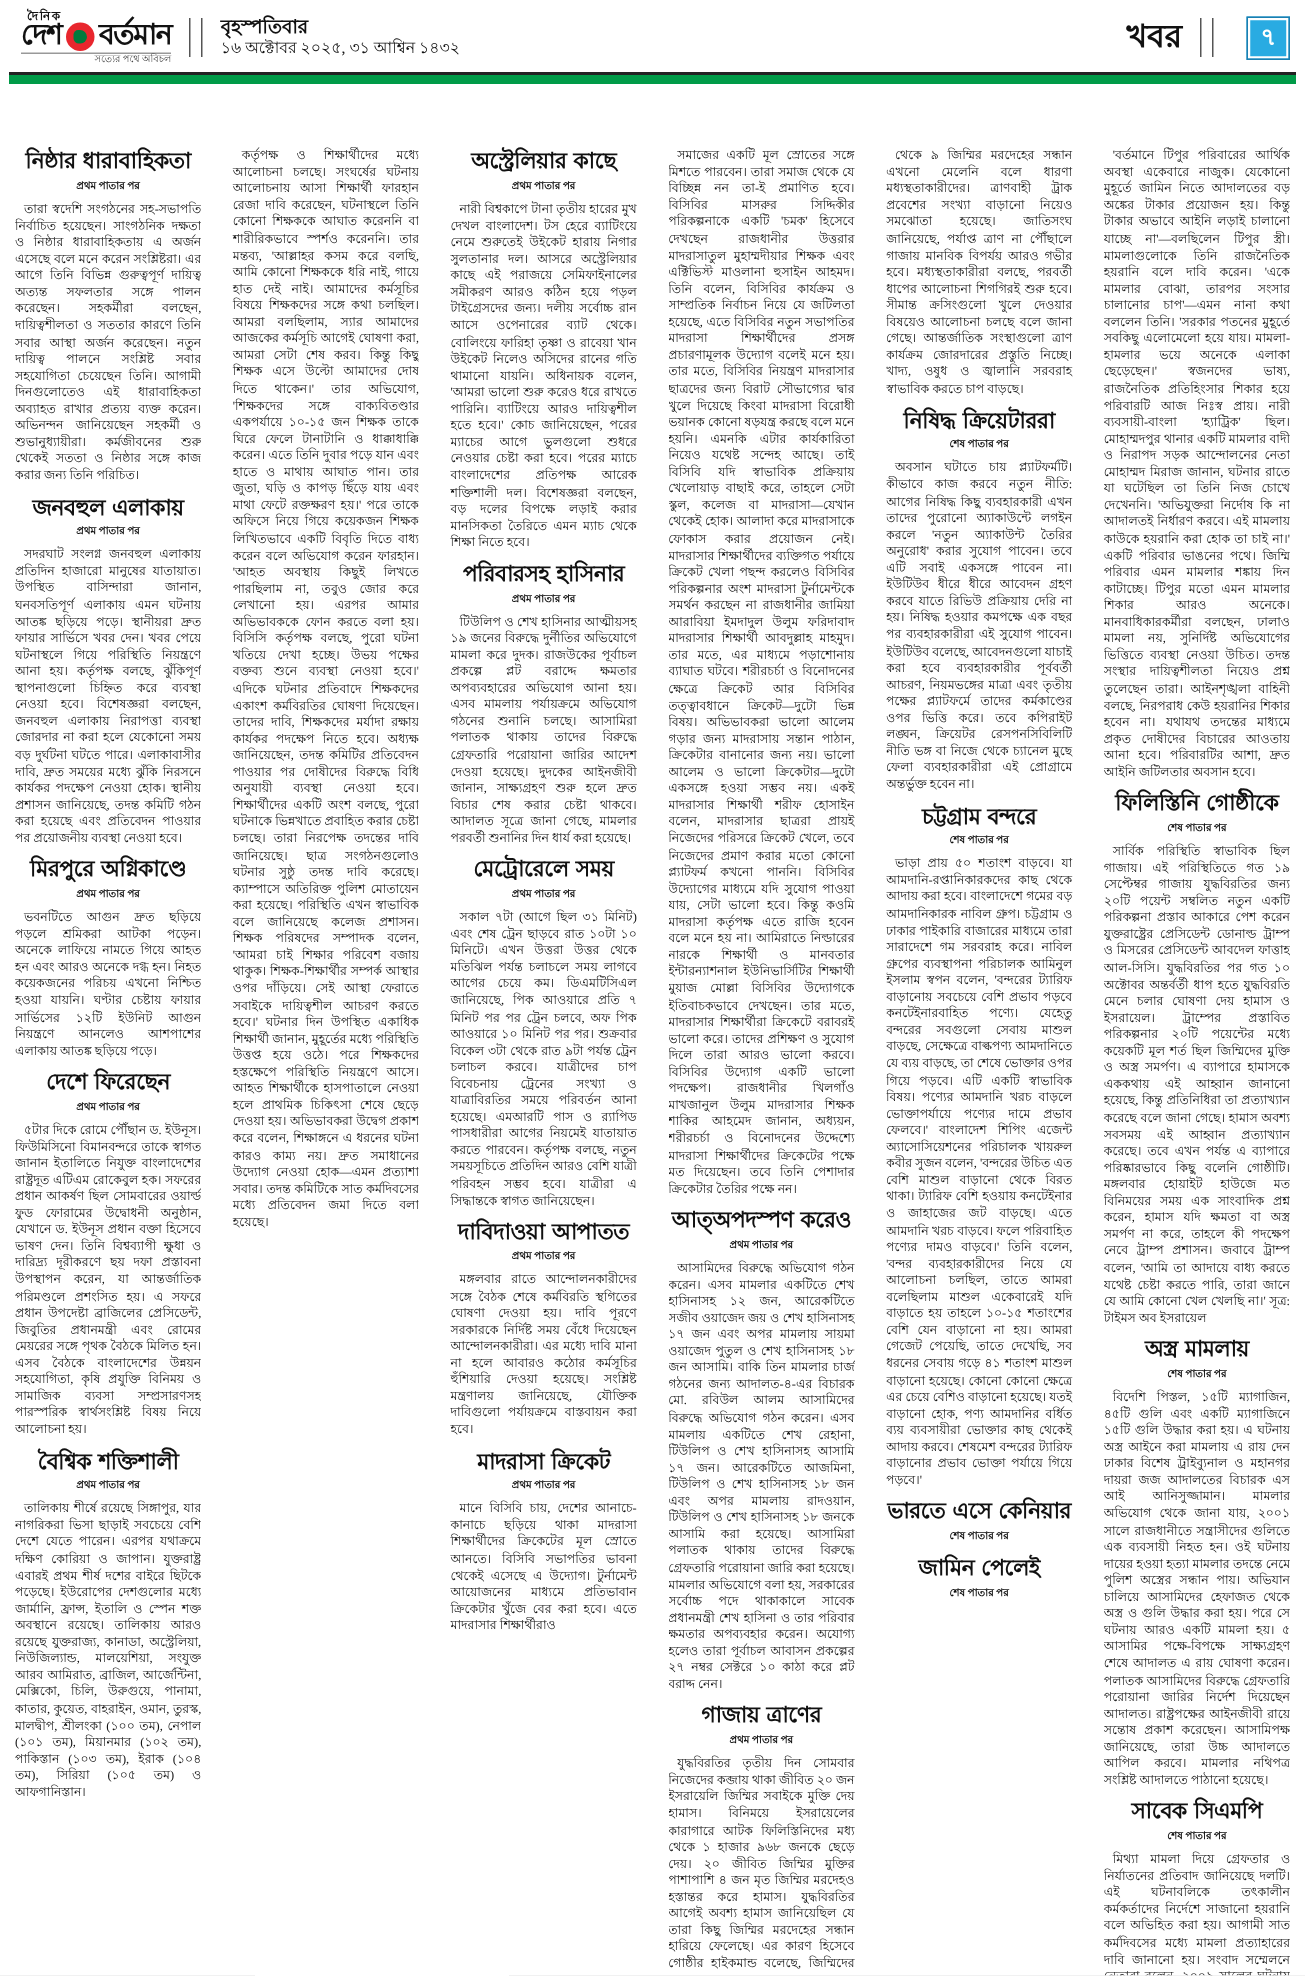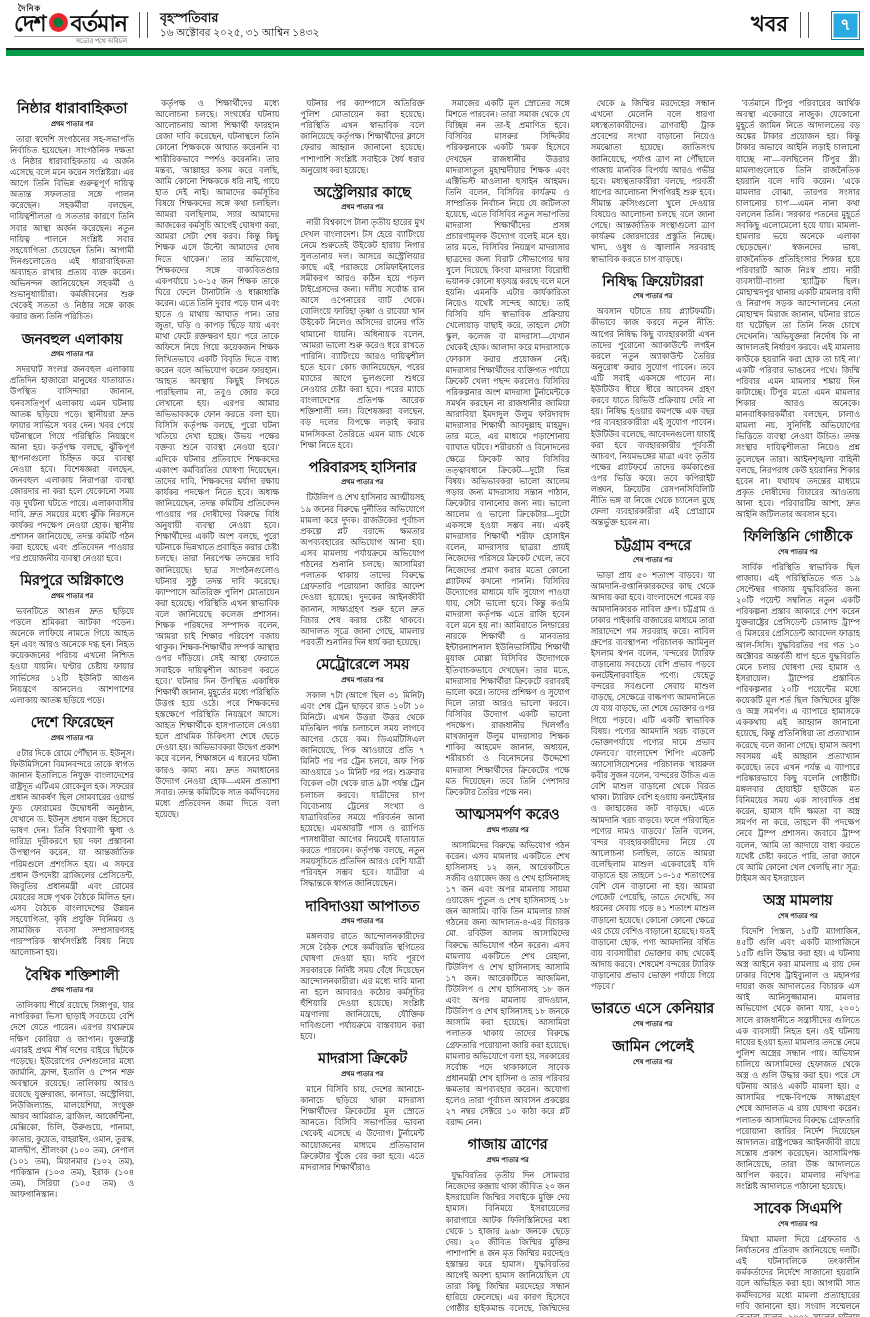--- a/index.html
+++ b/index.html
@@ -3,22 +3,22 @@
 <meta charset="utf-8">
 <style>
   html,body{margin:0;padding:0;background:#e8e8e8;}
   .page{position:relative;width:870px;height:1317px;margin:0 auto;background:#ffffff;
         font-family:"Liberation Serif","DejaVu Serif",serif;color:#111;overflow:hidden;
         box-sizing:border-box;}
   
   .header{display:flex;align-items:center;height:48px;padding:2px 10px 0 14px;box-sizing:border-box;}
   .masthead{display:flex;flex-direction:column;line-height:1;}
   .mast-daily{font-size:8px;font-weight:bold;letter-spacing:1px;margin-left:4px;}
-  .mast-title{display:flex;font-family:Liberation Serif, serif;
-              font-weight:bold;font-size:22px;letter-spacing:-1px;}
+  .mast-title{display:flex;font-family:Liberation Mono, monospace;
+              font-weight:bold;font-size:19px;letter-spacing:-1px;}
   .mast-flag{width:19px;height:19px;border-radius:50%;background:#e8262d;display:inline-flex;
              align-items:center;justify-content:center;margin:0 3px;}
   .mast-flag i{display:block;width:9px;height:9px;background:#007a3d;border-radius:40% 60% 55% 45%;}
   .mast-rule{border-top:1px solid #999;margin-top:1px;display:flex;justify-content:flex-end;}
   .mast-tagline{font-size:6.5px;color:#444;padding-top:1px;}
   .hsep{width:7px;height:26px;border-left:1.5px solid #555;border-right:1.5px solid #555;margin:0 12px;}
   .dateblock{line-height:1.25;}
   .date1{font-size:12.5px;font-weight:bold;}
   .date2{font-size:10.5px;}
   .spacer{flex:1;}
@@ -100,23 +100,20 @@
           <p class="body">তালিকায় শীর্ষে রয়েছে সিঙ্গাপুর, যার নাগরিকরা ভিসা ছাড়াই সবচেয়ে বেশি দেশে যেতে পারেন। এরপর যথাক্রমে দক্ষিণ কোরিয়া ও জাপান। যুক্তরাষ্ট্র এবারই প্রথম শীর্ষ দশের বাইরে ছিটকে পড়েছে। ইউরোপের দেশগুলোর মধ্যে জার্মানি, ফ্রান্স, ইতালি ও স্পেন শক্ত অবস্থানে রয়েছে। তালিকায় আরও রয়েছে যুক্তরাজ্য, কানাডা, অস্ট্রেলিয়া, নিউজিল্যান্ড, মালয়েশিয়া, সংযুক্ত আরব আমিরাত, ব্রাজিল, আর্জেন্টিনা, মেক্সিকো, চিলি, উরুগুয়ে, পানামা, কাতার, কুয়েত, বাহরাইন, ওমান, তুরস্ক, মালদ্বীপ, শ্রীলংকা (১০০ তম), নেপাল (১০১ তম), মিয়ানমার (১০২ তম), পাকিস্তান (১০৩ তম), ইরাক (১০৪ তম), সিরিয়া (১০৫ তম) ও আফগানিস্তান।</p>
         </article>
       </div>
       <div class="col">
         <article class="article">
           <p class="body">কর্তৃপক্ষ ও শিক্ষার্থীদের মধ্যে আলোচনা চলছে। সংঘর্ষের ঘটনায় আলোচনায় আসা শিক্ষার্থী ফারহান রেজা দাবি করেছেন, ঘটনাস্থলে তিনি কোনো শিক্ষককে আঘাত করেননি বা শারীরিকভাবে স্পর্শও করেননি। তার মন্তব্য, 'আল্লাহর কসম করে বলছি, আমি কোনো শিক্ষককে ধরি নাই, গায়ে হাত দেই নাই। আমাদের কর্মসূচির বিষয়ে শিক্ষকদের সঙ্গে কথা চলছিল। আমরা বলছিলাম, স্যার আমাদের আজকের কর্মসূচি আগেই ঘোষণা করা, আমরা সেটা শেষ করব। কিন্তু কিছু শিক্ষক এসে উল্টো আমাদের দোষ দিতে থাকেন।' তার অভিযোগ, 'শিক্ষকদের সঙ্গে বাক্যবিতণ্ডার একপর্যায়ে ১০-১৫ জন শিক্ষক তাকে ঘিরে ফেলে টানাটানি ও ধাক্কাধাক্কি করেন। এতে তিনি দুবার পড়ে যান এবং হাতে ও মাথায় আঘাত পান। তার জুতা, ঘড়ি ও কাপড় ছিঁড়ে যায় এবং মাথা ফেটে রক্তক্ষরণ হয়।' পরে তাকে অফিসে নিয়ে গিয়ে কয়েকজন শিক্ষক লিখিতভাবে একটি বিবৃতি দিতে বাধ্য করেন বলে অভিযোগ করেন ফারহান। 'আহত অবস্থায় কিছুই লিখতে পারছিলাম না, তবুও জোর করে লেখানো হয়। এরপর আমার অভিভাবককে ফোন করতে বলা হয়। বিসিসি কর্তৃপক্ষ বলছে, পুরো ঘটনা খতিয়ে দেখা হচ্ছে। উভয় পক্ষের বক্তব্য শুনে ব্যবস্থা নেওয়া হবে।' এদিকে ঘটনার প্রতিবাদে শিক্ষকদের একাংশ কর্মবিরতির ঘোষণা দিয়েছেন। তাদের দাবি, শিক্ষকদের মর্যাদা রক্ষায় কার্যকর পদক্ষেপ নিতে হবে। অধ্যক্ষ জানিয়েছেন, তদন্ত কমিটির প্রতিবেদন পাওয়ার পর দোষীদের বিরুদ্ধে বিধি অনুযায়ী ব্যবস্থা নেওয়া হবে। শিক্ষার্থীদের একটি অংশ বলছে, পুরো ঘটনাকে ভিন্নখাতে প্রবাহিত করার চেষ্টা চলছে। তারা নিরপেক্ষ তদন্তের দাবি জানিয়েছে। ছাত্র সংগঠনগুলোও ঘটনার সুষ্ঠু তদন্ত দাবি করেছে। ক্যাম্পাসে অতিরিক্ত পুলিশ মোতায়েন করা হয়েছে। পরিস্থিতি এখন স্বাভাবিক বলে জানিয়েছে কলেজ প্রশাসন। শিক্ষক পরিষদের সম্পাদক বলেন, 'আমরা চাই শিক্ষার পরিবেশ বজায় থাকুক। শিক্ষক-শিক্ষার্থীর সম্পর্ক আস্থার ওপর দাঁড়িয়ে। সেই আস্থা ফেরাতে সবাইকে দায়িত্বশীল আচরণ করতে হবে।' ঘটনার দিন উপস্থিত একাধিক শিক্ষার্থী জানান, মুহূর্তের মধ্যে পরিস্থিতি উত্তপ্ত হয়ে ওঠে। পরে শিক্ষকদের হস্তক্ষেপে পরিস্থিতি নিয়ন্ত্রণে আসে। আহত শিক্ষার্থীকে হাসপাতালে নেওয়া হলে প্রাথমিক চিকিৎসা শেষে ছেড়ে দেওয়া হয়। অভিভাবকরা উদ্বেগ প্রকাশ করে বলেন, শিক্ষাঙ্গনে এ ধরনের ঘটনা কারও কাম্য নয়। দ্রুত সমাধানের উদ্যোগ নেওয়া হোক—এমন প্রত্যাশা সবার। তদন্ত কমিটিকে সাত কর্মদিবসের মধ্যে প্রতিবেদন জমা দিতে বলা হয়েছে।</p>
         </article>
       </div>
       <div class="col">
         <article class="article">
-          <p class="body">ঘটনার পর ক্যাম্পাসে অতিরিক্ত পুলিশ মোতায়েন করা হয়েছে। পরিস্থিতি এখন স্বাভাবিক বলে জানিয়েছে কর্তৃপক্ষ। শিক্ষার্থীদের ক্লাসে ফেরার আহ্বান জানানো হয়েছে। পাশাপাশি সংশ্লিষ্ট সবাইকে ধৈর্য ধরার অনুরোধ করা হয়েছে।</p>
-        </article>
-        <article class="article">
           <h2 class="headline">অস্ট্রেলিয়ার কাছে</h2>
           <div class="continued">প্রথম পাতার পর</div>
           <p class="body">নারী বিশ্বকাপে টানা তৃতীয় হারের মুখ দেখল বাংলাদেশ। টস হেরে ব্যাটিংয়ে নেমে শুরুতেই উইকেট হারায় নিগার সুলতানার দল। আসরে অস্ট্রেলিয়ার কাছে এই পরাজয়ে সেমিফাইনালের সমীকরণ আরও কঠিন হয়ে পড়ল টাইগ্রেসদের জন্য। দলীয় সর্বোচ্চ রান আসে ওপেনারের ব্যাট থেকে। বোলিংয়ে ফারিহা তৃষ্ণা ও রাবেয়া খান উইকেট নিলেও অসিদের রানের গতি থামানো যায়নি। অধিনায়ক বলেন, 'আমরা ভালো শুরু করেও ধরে রাখতে পারিনি। ব্যাটিংয়ে আরও দায়িত্বশীল হতে হবে।' কোচ জানিয়েছেন, পরের ম্যাচের আগে ভুলগুলো শুধরে নেওয়ার চেষ্টা করা হবে। পরের ম্যাচে বাংলাদেশের প্রতিপক্ষ আরেক শক্তিশালী দল। বিশেষজ্ঞরা বলছেন, বড় দলের বিপক্ষে লড়াই করার মানসিকতা তৈরিতে এমন ম্যাচ থেকে শিক্ষা নিতে হবে।</p>
         </article>
         <article class="article">
           <h2 class="headline">পরিবারসহ হাসিনার</h2>
           <div class="continued">প্রথম পাতার পর</div>
           <p class="body">টিউলিপ ও শেখ হাসিনার আত্মীয়সহ ১৯ জনের বিরুদ্ধে দুর্নীতির অভিযোগে মামলা করে দুদক। রাজউকের পূর্বাচল প্রকল্পে প্লট বরাদ্দে ক্ষমতার অপব্যবহারের অভিযোগ আনা হয়। এসব মামলায় পর্যায়ক্রমে অভিযোগ গঠনের শুনানি চলছে। আসামিরা পলাতক থাকায় তাদের বিরুদ্ধে গ্রেফতারি পরোয়ানা জারির আদেশ দেওয়া হয়েছে। দুদকের আইনজীবী জানান, সাক্ষ্যগ্রহণ শুরু হলে দ্রুত বিচার শেষ করার চেষ্টা থাকবে। আদালত সূত্রে জানা গেছে, মামলার পরবর্তী শুনানির দিন ধার্য করা হয়েছে।</p>
         </article>
         <article class="article">
@@ -133,21 +130,21 @@
           <h2 class="headline">মাদরাসা ক্রিকেট</h2>
           <div class="continued">প্রথম পাতার পর</div>
           <p class="body">মানে বিসিবি চায়, দেশের আনাচে-কানাচে ছড়িয়ে থাকা মাদরাসা শিক্ষার্থীদের ক্রিকেটের মূল স্রোতে আনতে। বিসিবি সভাপতির ভাবনা থেকেই এসেছে এ উদ্যোগ। টুর্নামেন্ট আয়োজনের মাধ্যমে প্রতিভাবান ক্রিকেটার খুঁজে বের করা হবে। এতে মাদরাসার শিক্ষার্থীরাও</p>
         </article>
       </div>
       <div class="col">
         <article class="article">
           <p class="body">সমাজের একটি মূল স্রোতের সঙ্গে মিশতে পারবেন। তারা সমাজ থেকে যে বিচ্ছিন্ন নন তা-ই প্রমাণিত হবে। বিসিবির মাসরুর সিদ্দিকীর পরিকল্পনাকে একটি 'চমক' হিসেবে দেখছেন রাজধানীর উত্তরার মাদরাসাতুল মুহাম্মদীয়ার শিক্ষক এবং এক্টিভিস্ট মাওলানা হুসাইন আহমদ। তিনি বলেন, বিসিবির কার্যক্রম ও সাম্প্রতিক নির্বাচন নিয়ে যে জটিলতা হয়েছে, এতে বিসিবির নতুন সভাপতির মাদরাসা শিক্ষার্থীদের প্রসঙ্গ প্রচারণামূলক উদ্যোগ বলেই মনে হয়। তার মতে, বিসিবির নিয়ন্ত্রণ মাদরাসার ছাত্রদের জন্য বিরাট সৌভাগ্যের দ্বার খুলে দিয়েছে কিংবা মাদরাসা বিরোধী ভয়ানক কোনো ষড়যন্ত্র করছে বলে মনে হয়নি। এমনকি এটার কার্যকারিতা নিয়েও যথেষ্ট সন্দেহ আছে। তাই বিসিবি যদি স্বাভাবিক প্রক্রিয়ায় খেলোয়াড় বাছাই করে, তাহলে সেটা স্কুল, কলেজ বা মাদরাসা—যেখান থেকেই হোক। আলাদা করে মাদরাসাকে ফোকাস করার প্রয়োজন নেই। মাদরাসার শিক্ষার্থীদের ব্যক্তিগত পর্যায়ে ক্রিকেট খেলা পছন্দ করলেও বিসিবির পরিকল্পনার অংশ মাদরাসা টুর্নামেন্টকে সমর্থন করছেন না রাজধানীর জামিয়া আরাবিয়া ইমদাদুল উলুম ফরিদাবাদ মাদরাসার শিক্ষার্থী আবদুল্লাহ মাহমুদ। তার মতে, এর মাধ্যমে পড়াশোনায় ব্যাঘাত ঘটবে। শরীরচর্চা ও বিনোদনের ক্ষেত্রে ক্রিকেট আর বিসিবির তত্ত্বাবধানে ক্রিকেট—দুটো ভিন্ন বিষয়। অভিভাবকরা ভালো আলেম গড়ার জন্য মাদরাসায় সন্তান পাঠান, ক্রিকেটার বানানোর জন্য নয়। ভালো আলেম ও ভালো ক্রিকেটার—দুটো একসঙ্গে হওয়া সম্ভব নয়। একই মাদরাসার শিক্ষার্থী শরীফ হোসাইন বলেন, মাদরাসার ছাত্ররা প্রায়ই নিজেদের পরিসরে ক্রিকেট খেলে, তবে নিজেদের প্রমাণ করার মতো কোনো প্ল্যাটফর্ম কখনো পাননি। বিসিবির উদ্যোগের মাধ্যমে যদি সুযোগ পাওয়া যায়, সেটা ভালো হবে। কিন্তু কওমি মাদরাসা কর্তৃপক্ষ এতে রাজি হবেন বলে মনে হয় না। আমিরাতে নিল্ডারের নারকে শিক্ষার্থী ও মানবতার ইন্টারন্যাশনাল ইউনিভার্সিটির শিক্ষার্থী মুয়াজ মোল্লা বিসিবির উদ্যোগকে ইতিবাচকভাবে দেখছেন। তার মতে, মাদরাসার শিক্ষার্থীরা ক্রিকেটে বরাবরই ভালো করে। তাদের প্রশিক্ষণ ও সুযোগ দিলে তারা আরও ভালো করবে। বিসিবির উদ্যোগ একটি ভালো পদক্ষেপ। রাজধানীর খিলগাঁও মাখজানুল উলুম মাদরাসার শিক্ষক শাকির আহমেদ জানান, অধ্যয়ন, শরীরচর্চা ও বিনোদনের উদ্দেশ্যে মাদরাসা শিক্ষার্থীদের ক্রিকেটের পক্ষে মত দিয়েছেন। তবে তিনি পেশাদার ক্রিকেটার তৈরির পক্ষে নন।</p>
         </article>
         <article class="article">
-          <h2 class="headline">আত্মসমর্পণ করেও</h2>
+          <h2 class="headline">আত্অপদস্পণ করেও</h2>
           <div class="continued">প্রথম পাতার পর</div>
           <p class="body">আসামিদের বিরুদ্ধে অভিযোগ গঠন করেন। এসব মামলার একটিতে শেখ হাসিনাসহ ১২ জন, আরেকটিতে সজীব ওয়াজেদ জয় ও শেখ হাসিনাসহ ১৭ জন এবং অপর মামলায় সায়মা ওয়াজেদ পুতুল ও শেখ হাসিনাসহ ১৮ জন আসামি। বাকি তিন মামলার চার্জ গঠনের জন্য আদালত-৪-এর বিচারক মো. রবিউল আলম আসামিদের বিরুদ্ধে অভিযোগ গঠন করেন। এসব মামলায় একটিতে শেখ রেহানা, টিউলিপ ও শেখ হাসিনাসহ আসামি ১৭ জন। আরেকটিতে আজমিনা, টিউলিপ ও শেখ হাসিনাসহ ১৮ জন এবং অপর মামলায় রাদওয়ান, টিউলিপ ও শেখ হাসিনাসহ ১৮ জনকে আসামি করা হয়েছে। আসামিরা পলাতক থাকায় তাদের বিরুদ্ধে গ্রেফতারি পরোয়ানা জারি করা হয়েছে। মামলার অভিযোগে বলা হয়, সরকারের সর্বোচ্চ পদে থাকাকালে সাবেক প্রধানমন্ত্রী শেখ হাসিনা ও তার পরিবার ক্ষমতার অপব্যবহার করেন। অযোগ্য হলেও তারা পূর্বাচল আবাসন প্রকল্পের ২৭ নম্বর সেক্টরে ১০ কাঠা করে প্লট বরাদ্দ নেন।</p>
         </article>
         <article class="article">
           <h2 class="headline">গাজায় ত্রাণের</h2>
           <div class="continued">প্রথম পাতার পর</div>
           <p class="body">যুদ্ধবিরতির তৃতীয় দিন সোমবার নিজেদের কব্জায় থাকা জীবিত ২০ জন ইসরায়েলি জিম্মির সবাইকে মুক্তি দেয় হামাস। বিনিময়ে ইসরায়েলের কারাগারে আটক ফিলিস্তিনিদের মধ্য থেকে ১ হাজার ৯৬৮ জনকে ছেড়ে দেয়। ২০ জীবিত জিম্মির মুক্তির পাশাপাশি ৪ জন মৃত জিম্মির মরদেহও হস্তান্তর করে হামাস। যুদ্ধবিরতির আগেই অবশ্য হামাস জানিয়েছিল যে তারা কিছু জিম্মির মরদেহের সন্ধান হারিয়ে ফেলেছে। এর কারণ হিসেবে গোষ্ঠীর হাইকমান্ড বলেছে, জিম্মিদের মরদেহের ব্যাপারে যারা জানতেন তাদের হত্যা করা হয়েছে এবং ইসরায়েলি বাহিনীর অগ্নি হামলার কারণে মরদেহগুলো যেখানে রাখা হয়েছিল, সেই চিহ্নও ঠিক হারিয়ে গেছে। এসব জিম্মির মরদেহ খুঁজে পেতে বেশ কয়েকদিন সময় লাগবে বলে জানিয়েছিল হামাস। এমনকি ৭</p>
         </article>
       </div>
       <div class="col">

